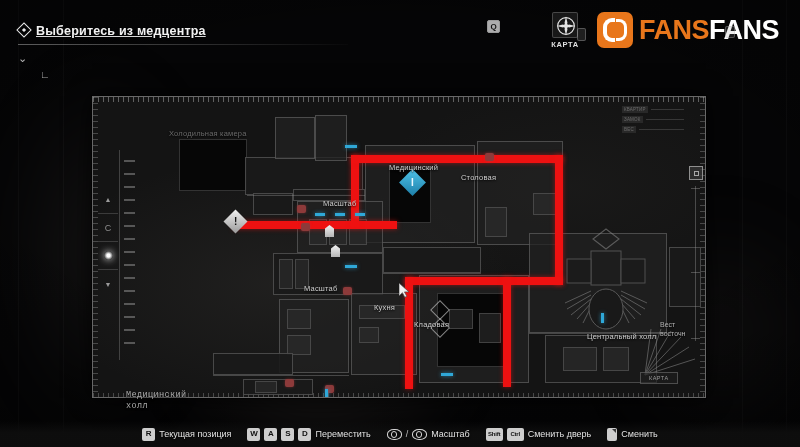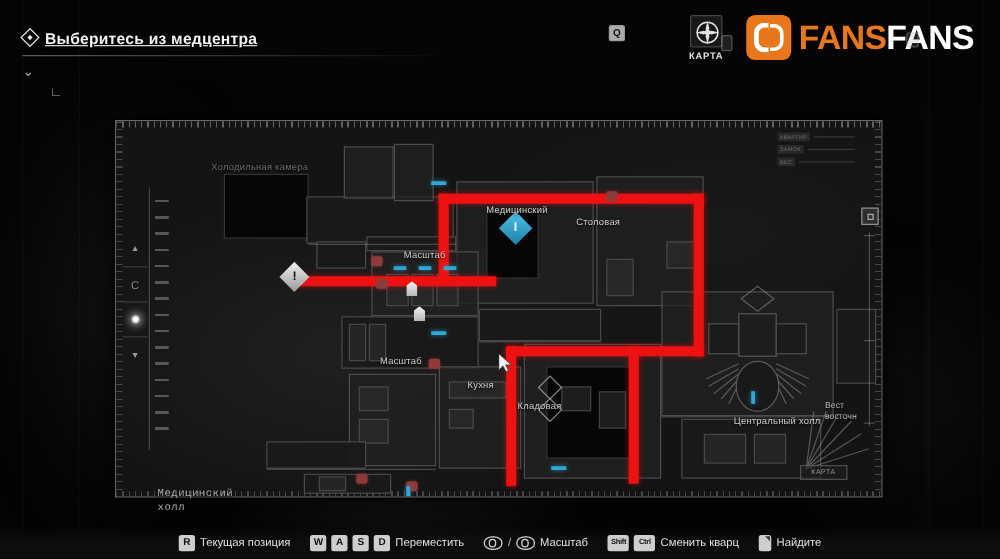--- a/index.html
+++ b/index.html
@@ -539,21 +539,21 @@
   <div class="ctrl">
     <span class="mouse-ic"></span>
     <span class="sep">/</span>
     <span class="mouse-ic"></span>
     <span class="txt">Масштаб</span>
   </div>
 
   <div class="ctrl">
     <span class="keycap wide">Shift</span>
     <span class="keycap wide">Ctrl</span>
-    <span class="txt">Сменить кварц</span>
+    <span class="txt">Сменить дверь</span>
   </div>
 
   <div class="ctrl">
     <span class="esc-ic"></span>
-    <span class="txt">Найдите</span>
+    <span class="txt">Сменить</span>
   </div>
 
 </div>
 
 </body></html>

